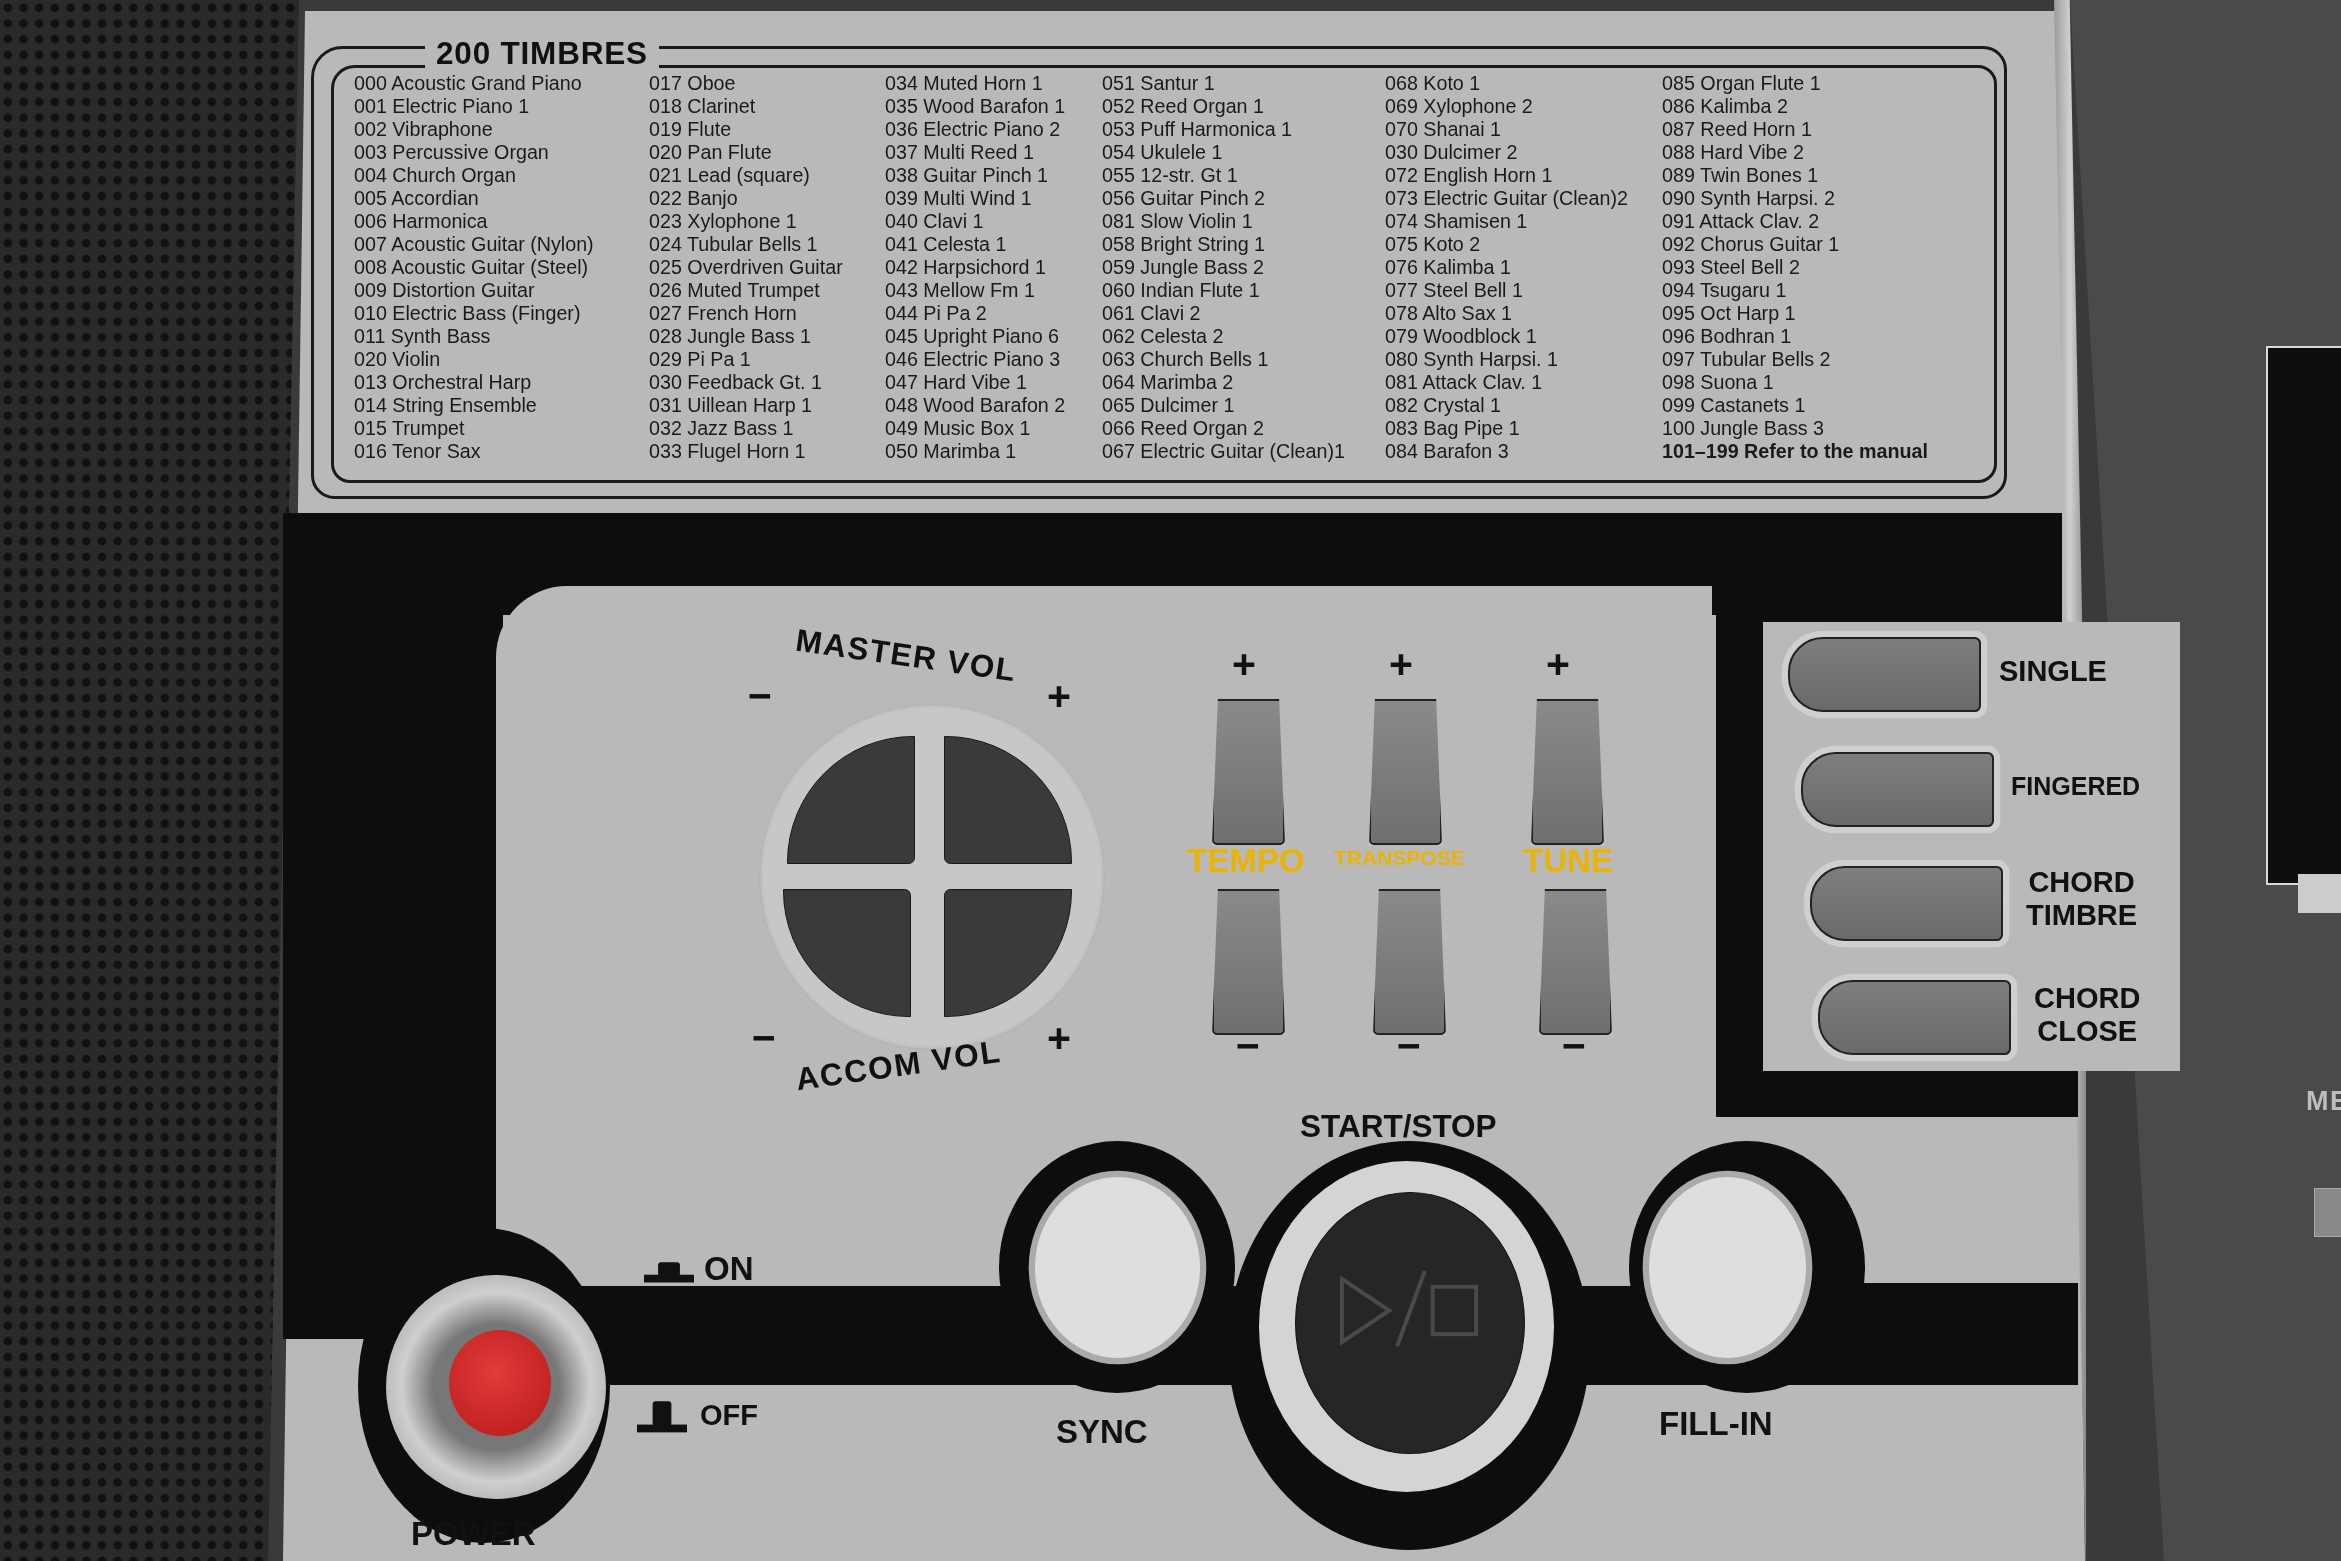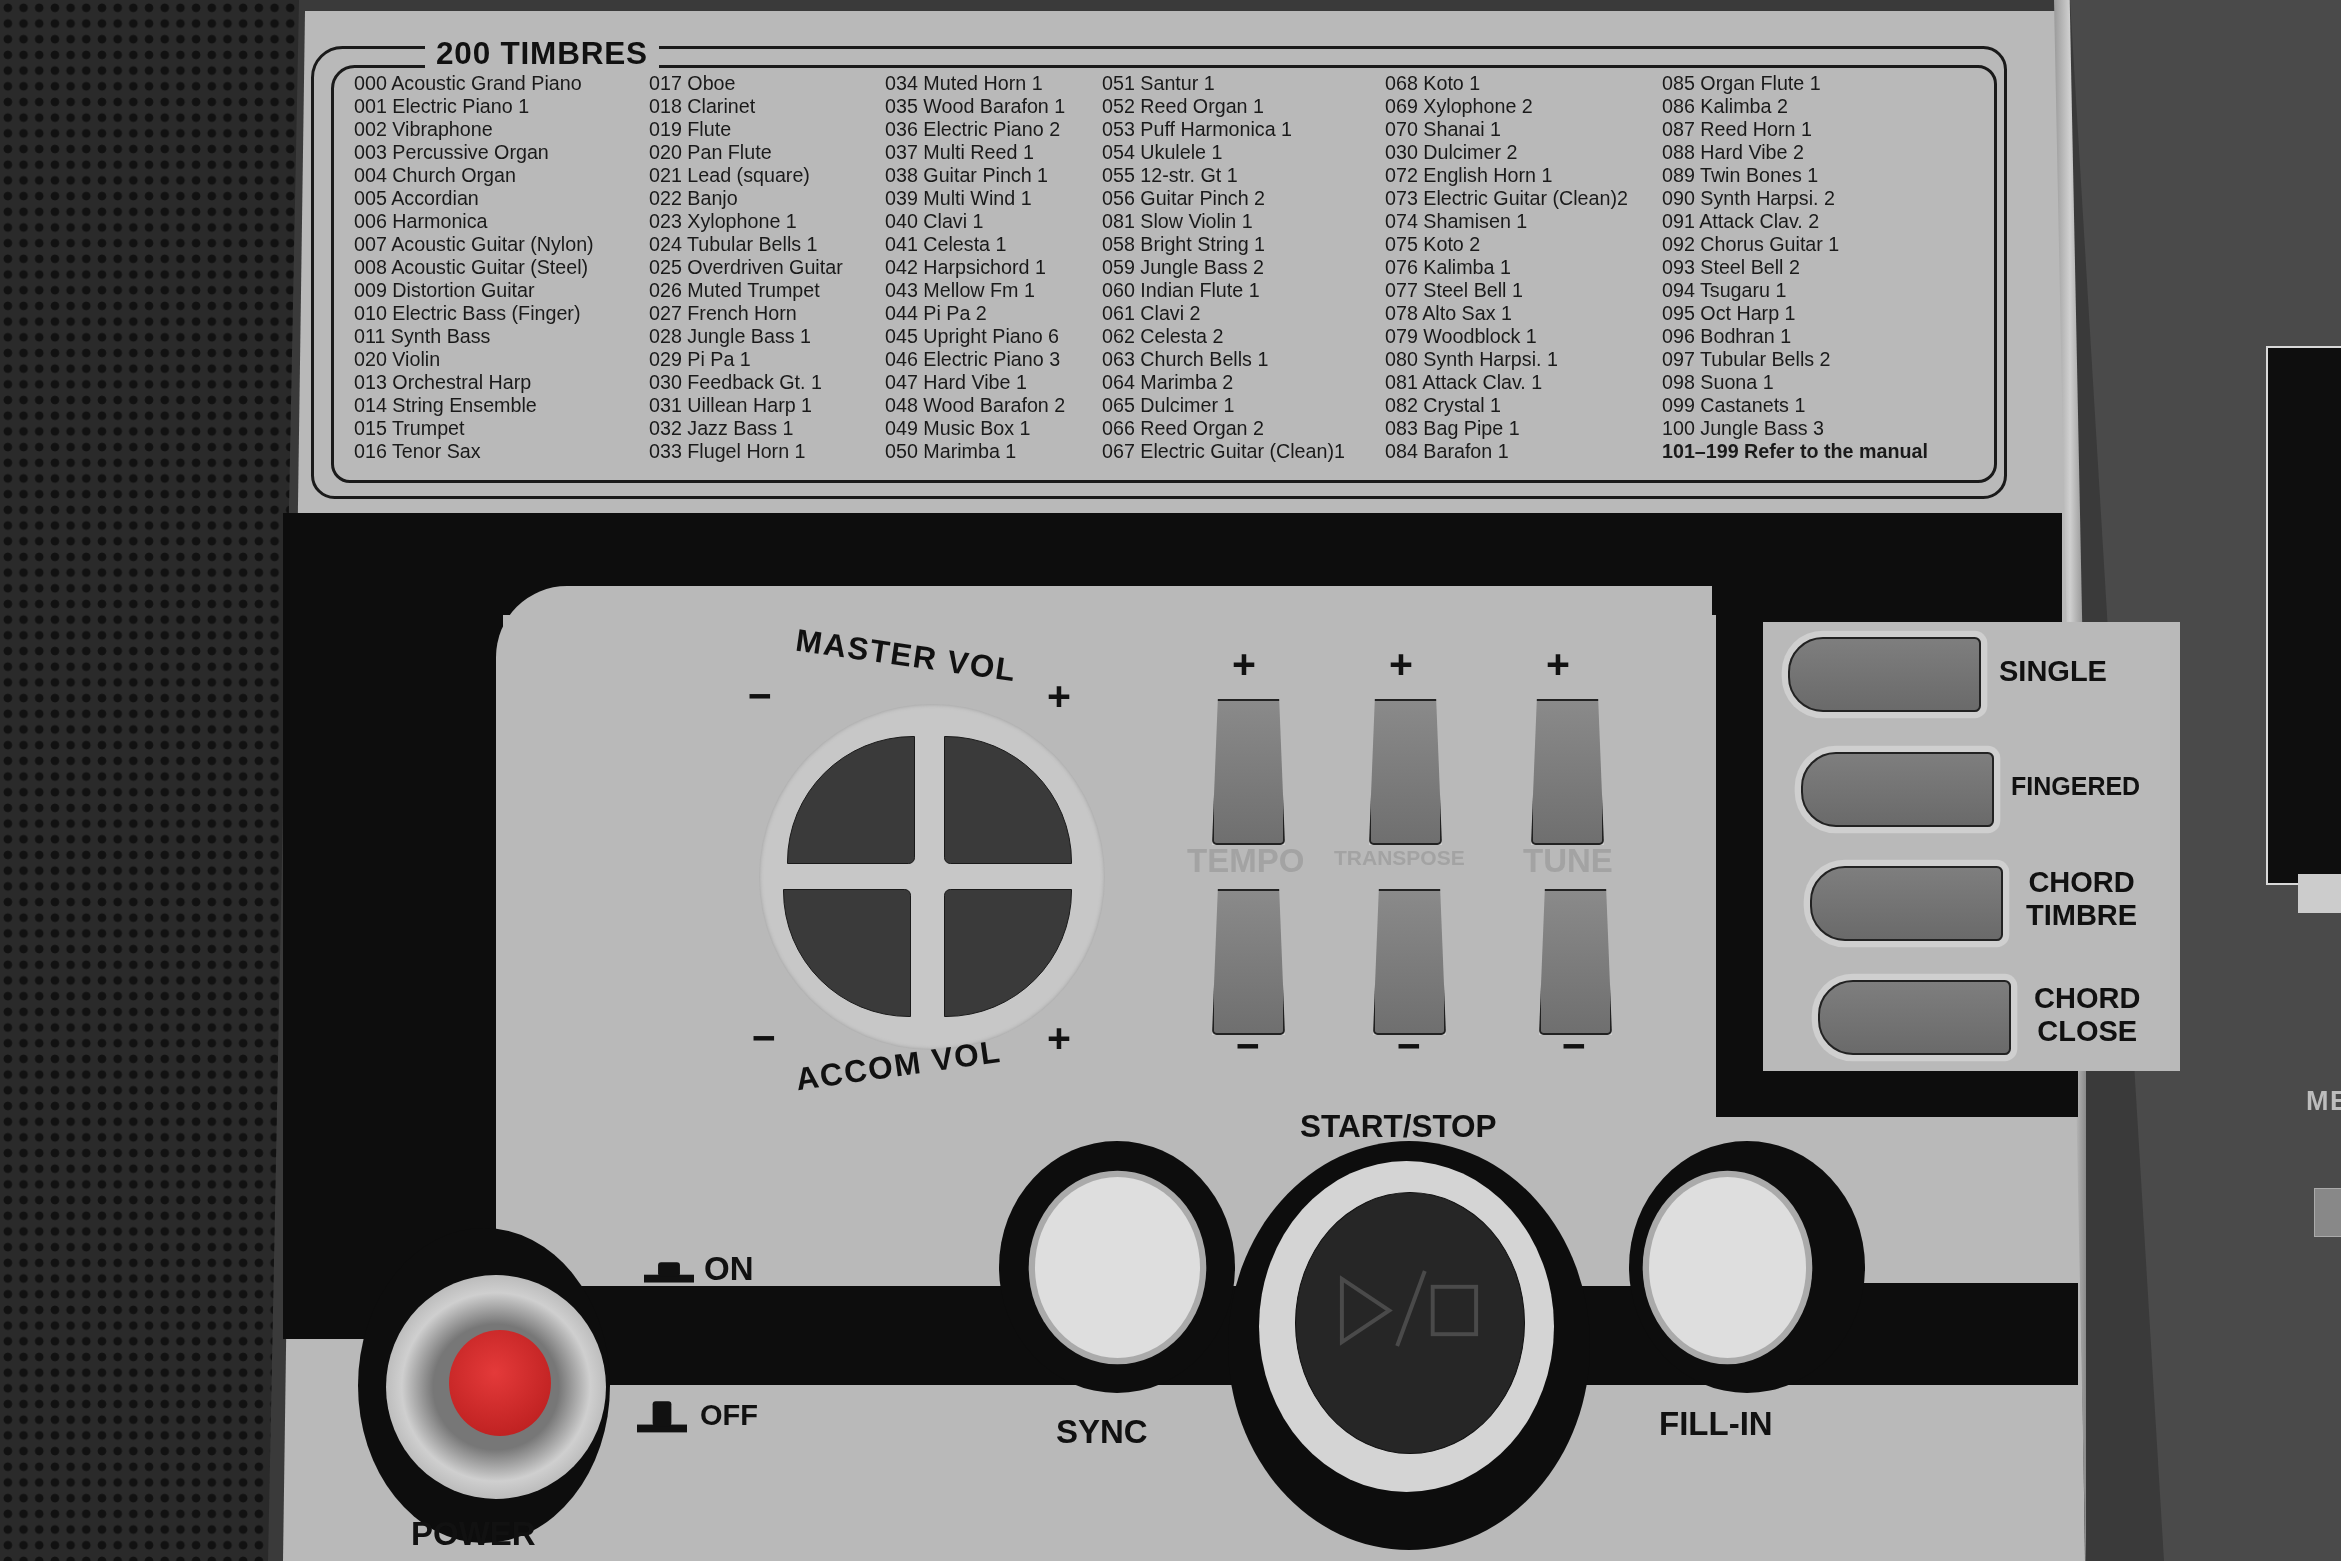--- a/index.html
+++ b/index.html
@@ -50,21 +50,21 @@
   #vol-accom-minus{left:783px;top:889px;border-radius:0 6.3px 0 126px;}
   #vol-accom-plus{left:944px;top:889px;border-radius:6.3px 0 126px 0;}
   .lbl{position:absolute;font-weight:bold;color:#111;}
   #master-vol-label{left:795px;top:637px;font-size:31.5px;transform:rotate(8deg);letter-spacing:1.6px;}
   #accom-vol-label{left:795px;top:1047px;font-size:31.5px;transform:rotate(-8deg);letter-spacing:1.6px;}
   .pm{position:absolute;font-weight:bold;font-size:41px;color:#111;}
 
   
   .rk{position:absolute;width:69px;height:142px;background:linear-gradient(#8a8a8a,#6f6f6f);border:2.4px solid #222;border-radius:4.7px;
     clip-path:polygon(8% 0,92% 0,100% 100%,0 100%);box-shadow:0 0 0 3.1px #cfcfcf;}
-  .rk-lbl{position:absolute;font-weight:bold;color:#a3a3a3;font-size:33px;top:842px;}
+  .rk-lbl{position:absolute;font-weight:bold;color:#eab308;font-size:33px;top:842px;}
 
   
   .mbtn{position:absolute;width:189px;height:71px;background:linear-gradient(#7e7e7e,#6a6a6a);border:2.4px solid #222;border-radius:35px 6.3px 6.3px 35px;box-shadow:0 0 0 6.3px #cfcfcf;}
   .mlbl{position:absolute;font-weight:bold;font-size:29px;color:#111;line-height:33px;text-align:center;}
 
   
   #power-well{left:358px;top:1228px;width:252px;height:315px;border-radius:50%;background:#0d0d0d;}
   #power-ring{left:386px;top:1275px;width:220px;height:224px;border-radius:50%;background:radial-gradient(circle,#777 40%,#cfcfcf 60%,#8a8a8a 100%);}
   #power-btn{left:449px;top:1330px;width:102px;height:106px;border-radius:50%;background:radial-gradient(circle at 45% 40%,#e43a3a,#b41a1a);}
   #sync-well{left:999px;top:1141px;width:236px;height:252px;border-radius:50%;background:#0d0d0d;}
@@ -177,21 +177,21 @@
   <div>074 Shamisen 1</div>
   <div>075 Koto 2</div>
   <div>076 Kalimba 1</div>
   <div>077 Steel Bell 1</div>
   <div>078 Alto Sax 1</div>
   <div>079 Woodblock 1</div>
   <div>080 Synth Harpsi. 1</div>
   <div>081 Attack Clav. 1</div>
   <div>082 Crystal 1</div>
   <div>083 Bag Pipe 1</div>
-  <div>084 Barafon 1</div>
+  <div>084 Barafon 3</div>
 </div>
 <div class="tcol" style="left:1662px;">
   <div>085 Organ Flute 1</div>
   <div>086 Kalimba 2</div>
   <div>087 Reed Horn 1</div>
   <div>088 Hard Vibe 2</div>
   <div>089 Twin Bones 1</div>
   <div>090 Synth Harpsi. 2</div>
   <div>091 Attack Clav. 2</div>
   <div>092 Chorus Guitar 1</div>

